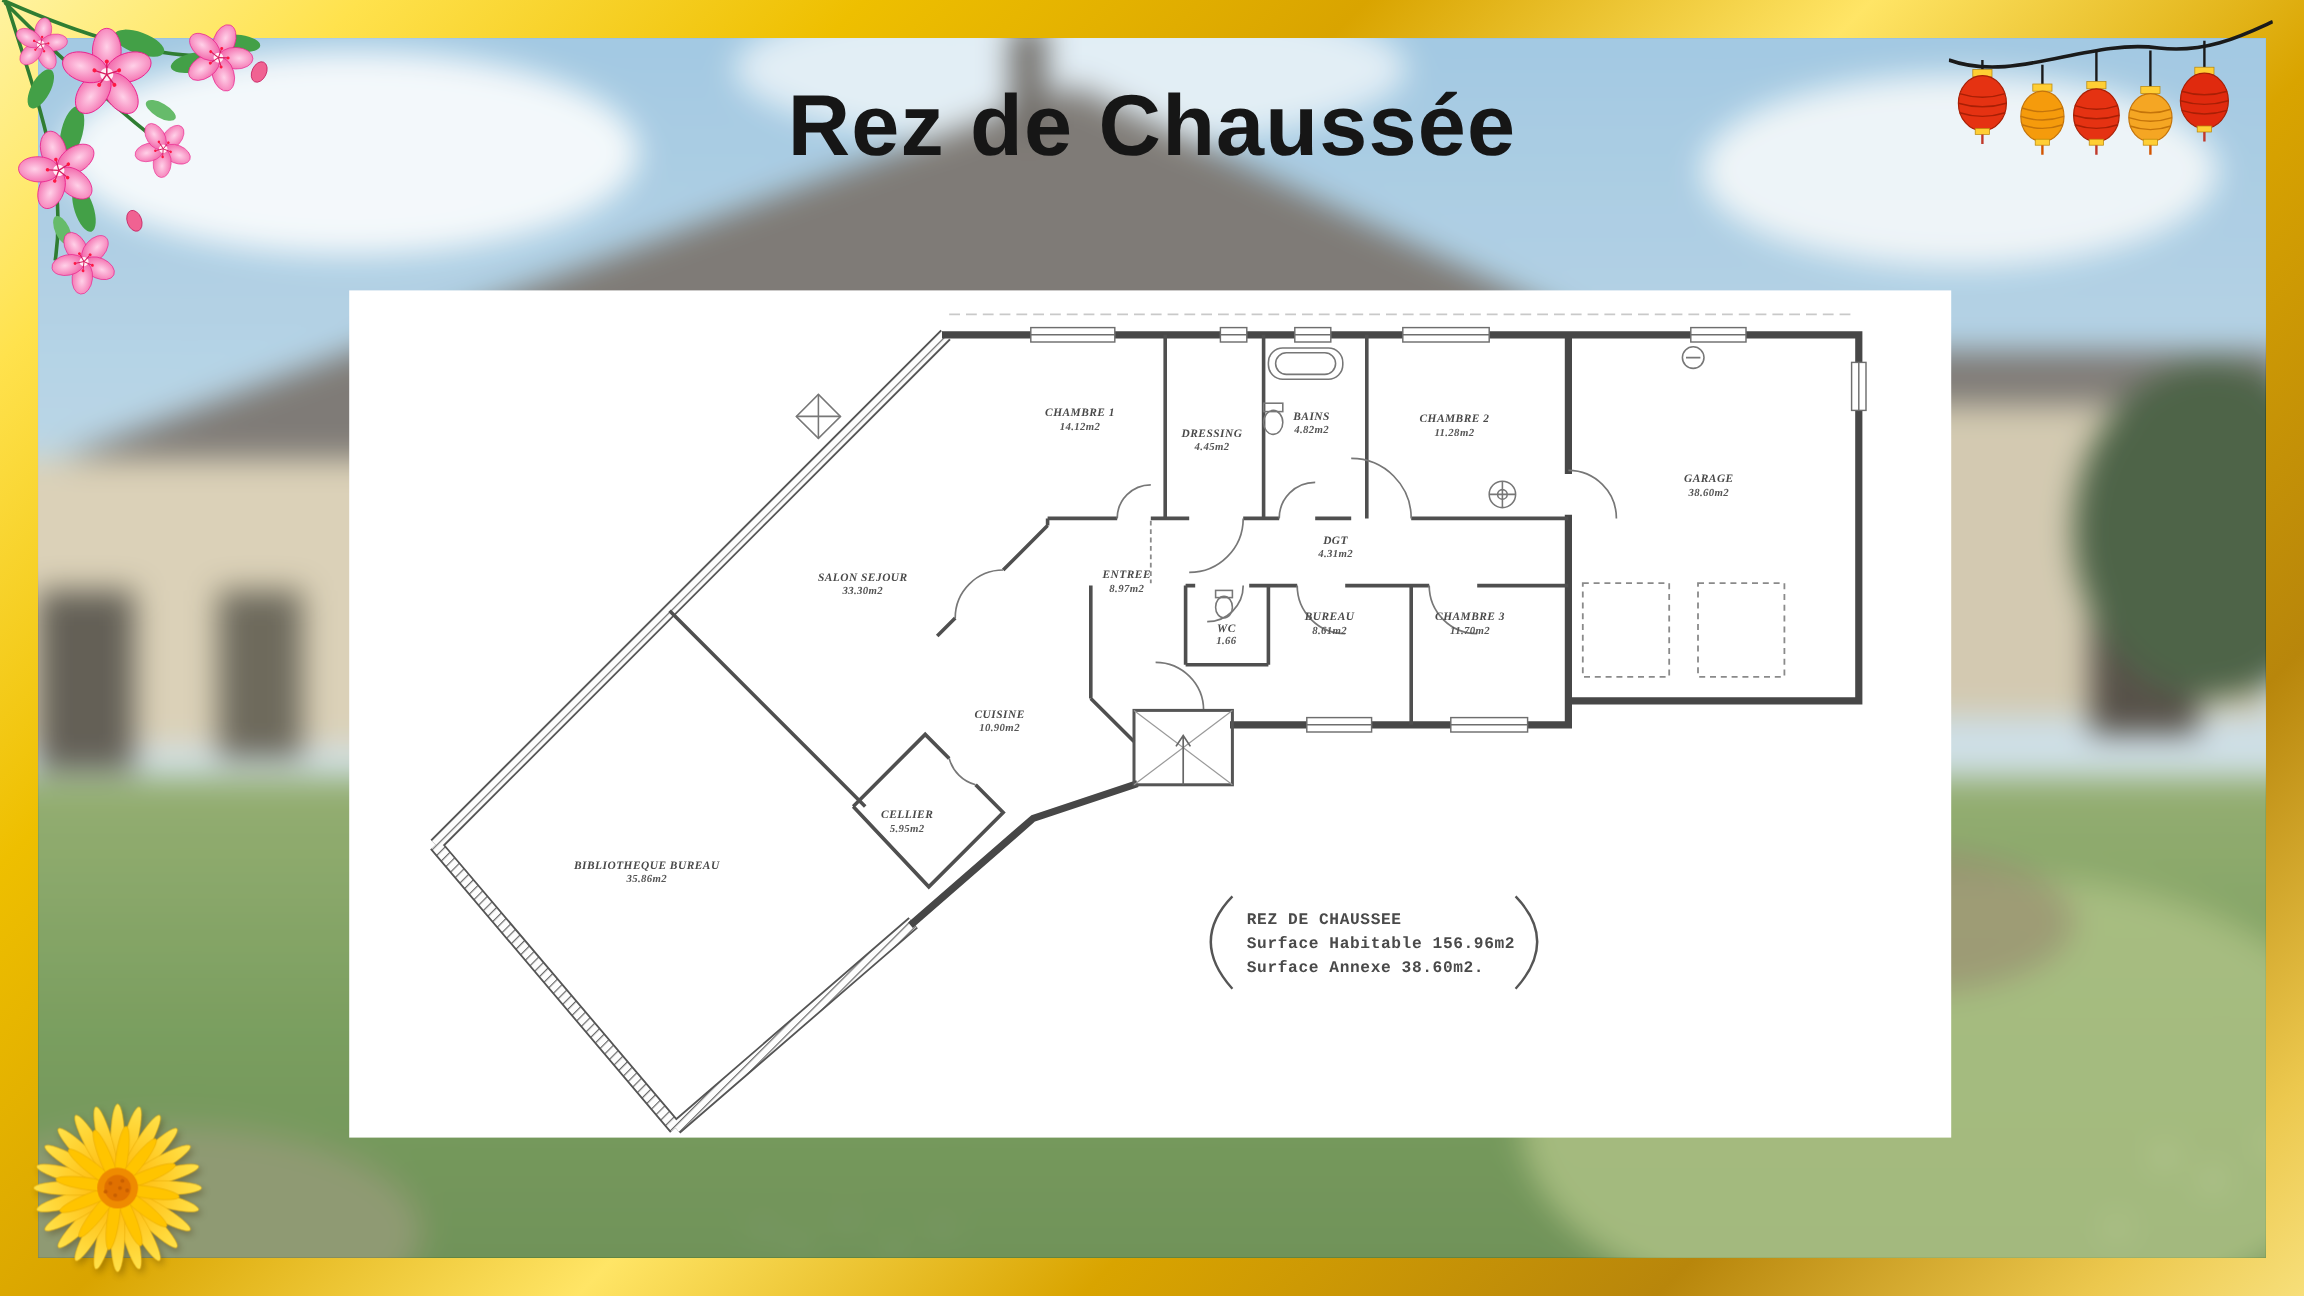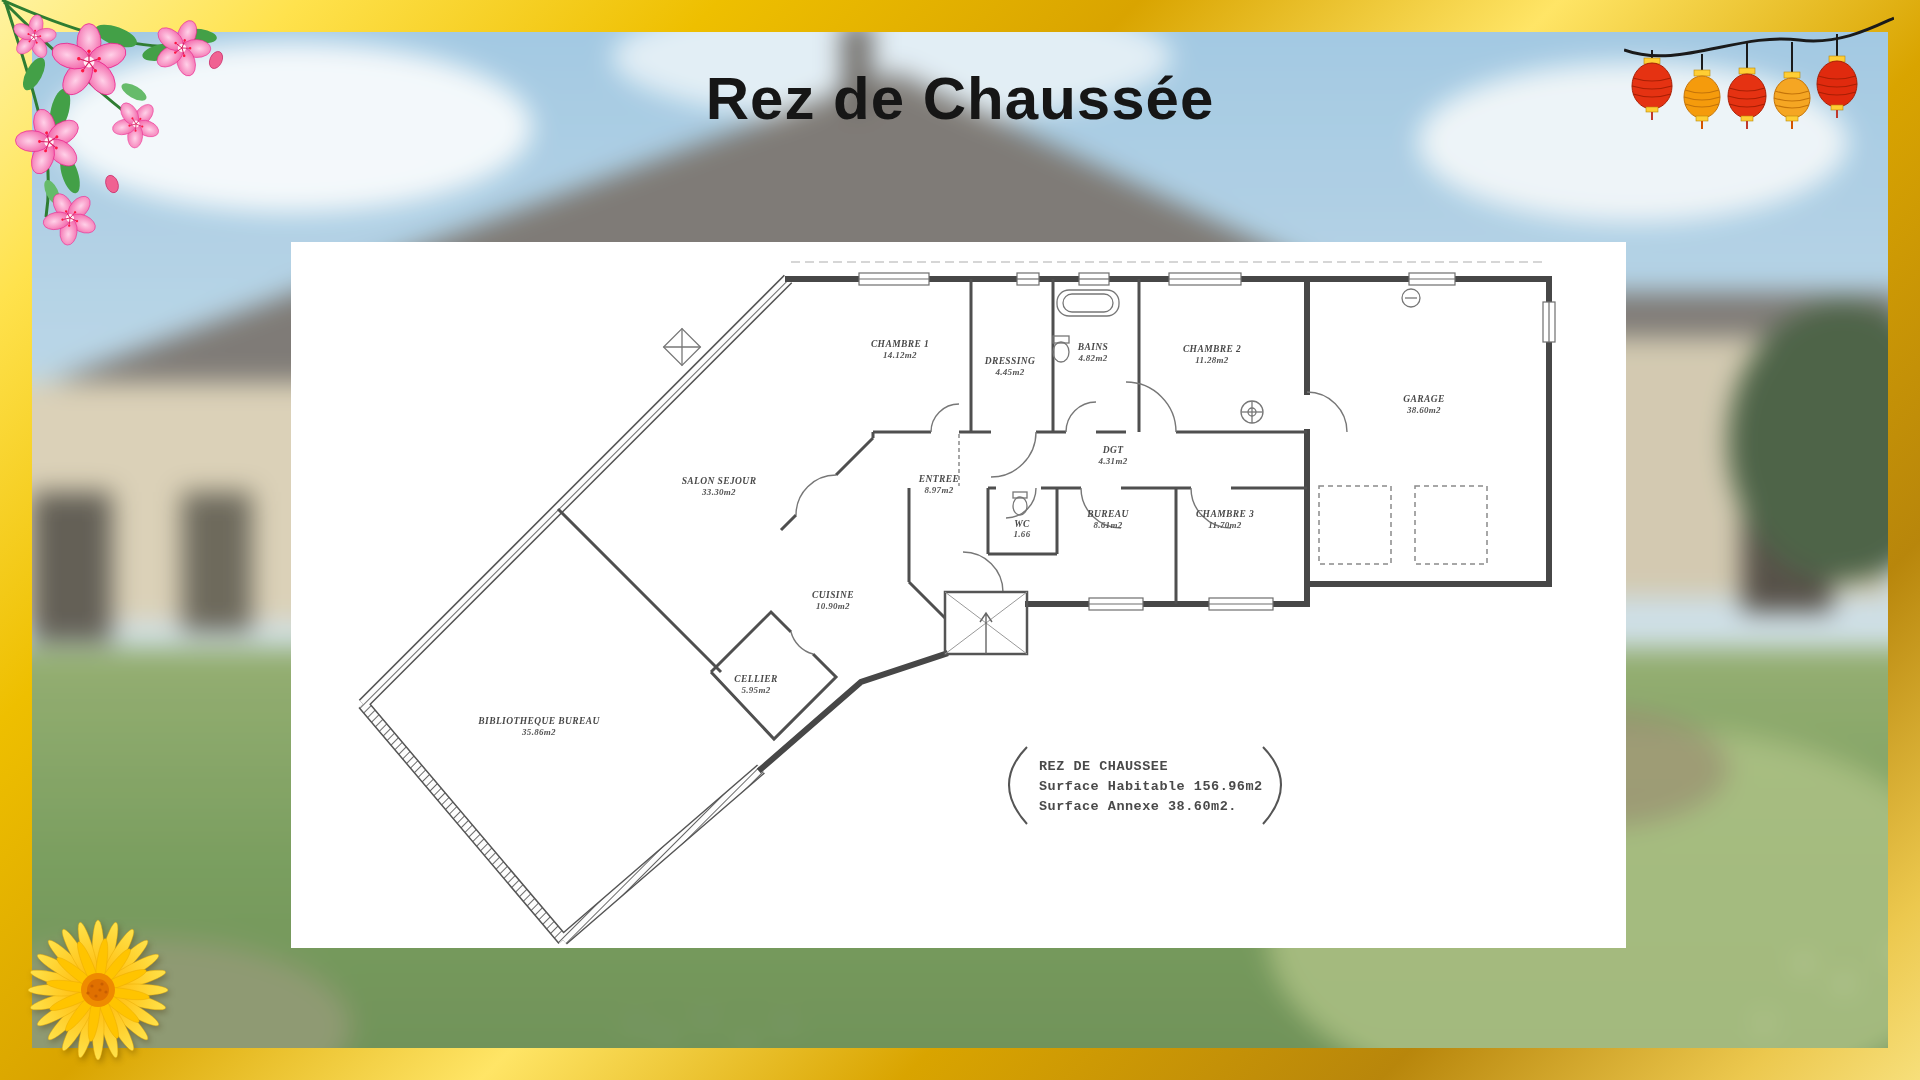--- a/index.html
+++ b/index.html
@@ -32,21 +32,21 @@
   .path-bl{ left:-60px; bottom:-30px; width:420px; height:180px; background:#7d8a57; border-radius:50%; }
   .daisies{ right:120px; bottom:120px; width:8px; height:8px; border-radius:50%; background:#fff;
             box-shadow: 40px 20px 0 #fff, 90px -10px 0 #f5f5e0, 150px 30px 0 #fff, 210px 5px 0 #fff,
                         -40px 60px 0 #f2f2dd, 120px 80px 0 #fff, 250px 60px 0 #f7f7e4, 180px -40px 0 #fff; opacity:.9; }
   .violets{ left:640px; bottom:60px; width:7px; height:7px; border-radius:50%; background:#b9a6d8;
             box-shadow: 30px 12px 0 #c3b2de, 70px -6px 0 #ae99d2, 110px 18px 0 #cbbce4, 150px 0 0 #b9a6d8; opacity:.8; }
   .haze { position:absolute; inset:0; background:rgba(235,240,245,.16); }
 
   
   .title { position:absolute; top:64px; left:0; width:100%; text-align:center; z-index:6;
-           font-size:60px; font-weight:800; letter-spacing:1px; color:#161616; }
+           font-size:72px; font-weight:800; letter-spacing:1px; color:#161616; }
 
   
   .panel { position:absolute; left:291px; top:242px; width:1335px; height:706px; background:#ffffff; z-index:5; }
   .plan  { width:100%; height:100%; display:block; }
   .room-name  { font-family:"Liberation Serif", serif; font-style:italic; font-weight:bold;
                 font-size:9.5px; fill:#4a4a4a; letter-spacing:.4px; text-anchor:middle; }
   .room-area  { font-family:"Liberation Serif", serif; font-style:italic; font-weight:bold;
                 font-size:9px; fill:#555; letter-spacing:.3px; text-anchor:middle; }
   .sum-line   { font-family:"Liberation Mono", monospace; font-weight:bold; font-size:13.5px; fill:#4a4a4a; letter-spacing:.5px; }
 

